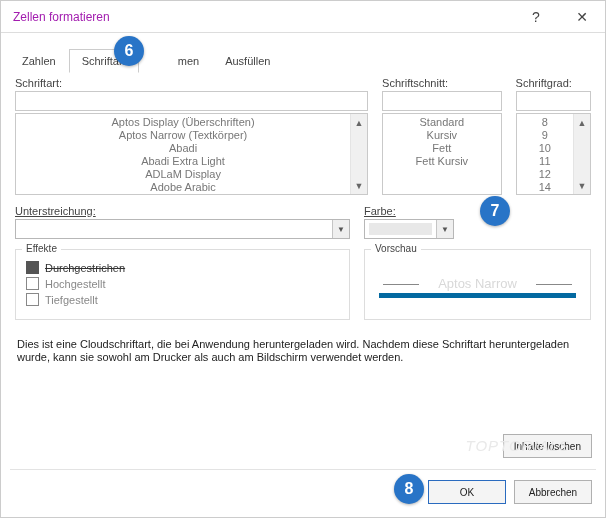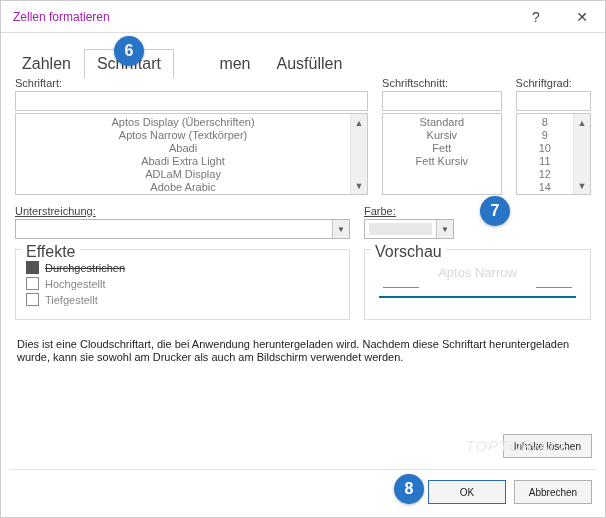--- a/index.html
+++ b/index.html
@@ -44,25 +44,25 @@
   
   .tabs {
     display: flex;
     align-items: flex-end;
     padding: 6px 8px 0 8px;
     height: 34px;
     position: relative;
   }
   .tab {
     padding: 5px 12px 5px 12px;
-    font-size: 16px;
+    font-size: 11px;
     color: #444;
     border: 1px solid transparent;
     position: relative;
-    top: 12px;
+    top: 6px;
     background: transparent;
   }
   .tab.active {
     border: 1px solid #ccc;
     border-bottom: 1px solid #fff;
     background: #fff;
   }
   .tab.trunc {
     border: 1px solid transparent;
   }
@@ -158,47 +158,47 @@
   .fieldset {
     border: 1px solid #ddd;
     padding: 8px 10px 10px 10px;
     position: relative;
   }
   .fieldset .legend {
     position: absolute;
     top: -7px; left: 6px;
     background: #fff;
     padding: 0 4px;
-    font-size: 16px;
+    font-size: 10px;
     color: #444;
   }
   .effects { width: 335px; }
   .preview { flex:1; }
 
   .check {
     display:flex; align-items:center; gap:6px; margin: 3px 0;
     color: #888;
   }
   .check .box {
     width: 13px; height: 13px;
     border: 1px solid #888;
     display:inline-flex;align-items:center;justify-content:center;
     font-size: 10px;
   }
   .check.filled .box { background: #555; border-color:#555; }
   .check.strike { color:#333; text-decoration: line-through; }
   .check .box.mark { background:#555;border-color:#555; }
 
   .preview-box {
-    border-bottom: 2px solid #0369a1;
+    border-bottom: 5px solid #0369a1;
     height: 34px;
     margin: 6px 4px 4px 4px;
     display:flex; align-items:flex-end; justify-content:center;
     color:#d8d8d8; font-size:13px;
-    padding-bottom: 16px;
+    padding-bottom: 2px;
     position: relative;
     text-align: right;
   }
   .preview-box::before, .preview-box::after {
     content:""; position:absolute; bottom:8px; width:36px; height:1px; background:#888;
   }
   .preview-box::before { left:4px; }
   .preview-box::after { right:4px; }
 
   .note {

